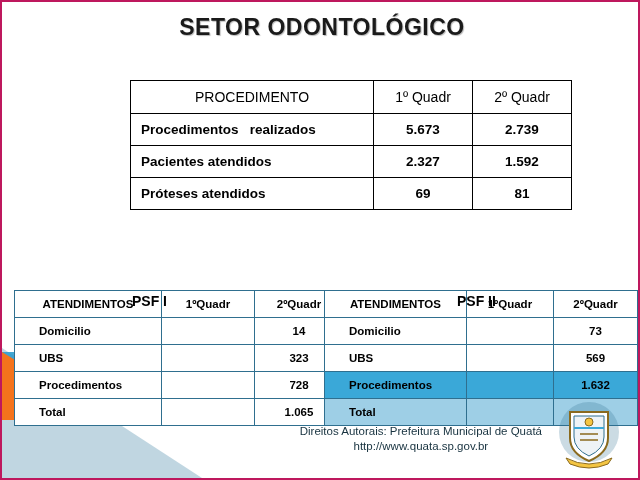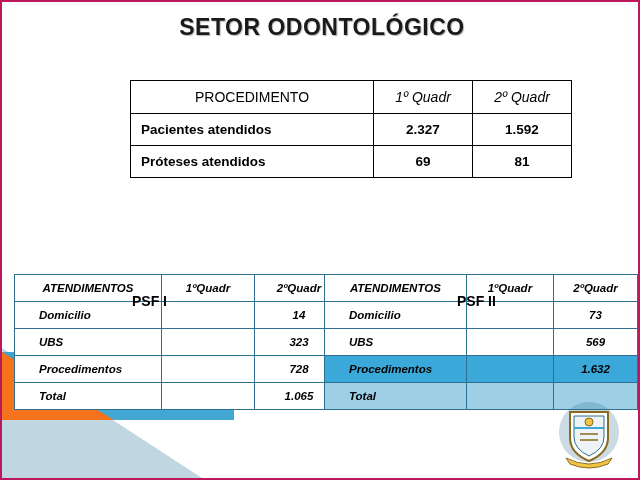--- a/index.html
+++ b/index.html
@@ -90,41 +90,40 @@
     font-weight: bold;
     font-size: 13.5px;
     white-space: pre;
   }
   .top-table .num {
     text-align: center;
     font-weight: bold;
     font-size: 13.5px;
   }
   .col-proc { width: 222px; }
-  .col-q { width: 78px; font-style: italic; }
+  .col-q { width: 78px; }
 
   
   .psf-caption {
     position: absolute;
     font-weight: bold;
     font-size: 14px;
     color: #000;
     z-index: 6;
     margin-top: 48px;
   }
   .psf1 { left: 130px; top: 243px; }
   .psf2 { left: 455px; top: 243px; }
 
   
   .bt {
     position: absolute;
     border-collapse: collapse;
     z-index: 5;
-    top: 272px;
-    font-style: italic;
+    top: 288px;
   }
   .bt td {
     border: 1px solid #2f6f8f;
     font-size: 11.5px;
     height: 22px;
     padding: 2px 6px;
     color: #000;
     background: #ffffff;
   }
   .bt .hdr td {
@@ -187,20 +186,25 @@
   </div>
 
   <table class="top-table">
     <tbody>
         <tr>
       <td class="hdr col-proc">PROCEDIMENTO</td>
       <td class="hdr col-q">1º Quadr</td>
       <td class="hdr col-q">2º Quadr</td>
     </tr>
     <tr>
+      <td class="lbl">Procedimentos   realizados</td>
+      <td class="num">5.673</td>
+      <td class="num">2.739</td>
+    </tr>
+    <tr>
       <td class="lbl">Pacientes atendidos</td>
       <td class="num">2.327</td>
       <td class="num">1.592</td>
     </tr>
     <tr>
       <td class="lbl">Próteses atendidos</td>
       <td class="num">69</td>
       <td class="num">81</td>
     </tr>
   </tbody>
@@ -262,20 +266,24 @@
       <td class="val">1.632</td>
     </tr>
     <tr class="row-hl2">
       <td class="lbl">Total</td>
       <td class="empty"></td>
       <td class="val"></td>
     </tr>
   </tbody>
     </table>
 
+  <div class="credits">
+    <div>Direitos Autorais: Prefeitura Municipal de Quatá</div>
+    <div>http://www.quata.sp.gov.br</div>
+  </div>
 
   <svg class="emblem" viewBox="0 0 66 72">
     <ellipse cx="33" cy="34" rx="30" ry="30" fill="#2f6f8f" opacity="0.25"></ellipse>
     <path d="M14 14 L52 14 L52 40 Q52 55 33 63 Q14 55 14 40 Z" fill="#ffffff" stroke="#8a6a1e" stroke-width="2"></path>
     <path d="M18 18 L48 18 L48 39 Q48 51 33 58 Q18 51 18 39 Z" fill="#eef3f6" stroke="#2f6f8f" stroke-width="1"></path>
     <path d="M18 30 L48 30" stroke="#3aa8d8" stroke-width="2"></path>
     <path d="M24 36 L42 36" stroke="#8a6a1e" stroke-width="1.5"></path>
     <path d="M24 42 L42 42" stroke="#8a6a1e" stroke-width="1.5"></path>
     <circle cx="33" cy="24" r="4" fill="#f4c542" stroke="#8a6a1e" stroke-width="1"></circle>
     <path d="M10 60 Q33 72 56 60 L52 66 Q33 74 14 66 Z" fill="#f4c542" stroke="#8a6a1e" stroke-width="1"></path>

